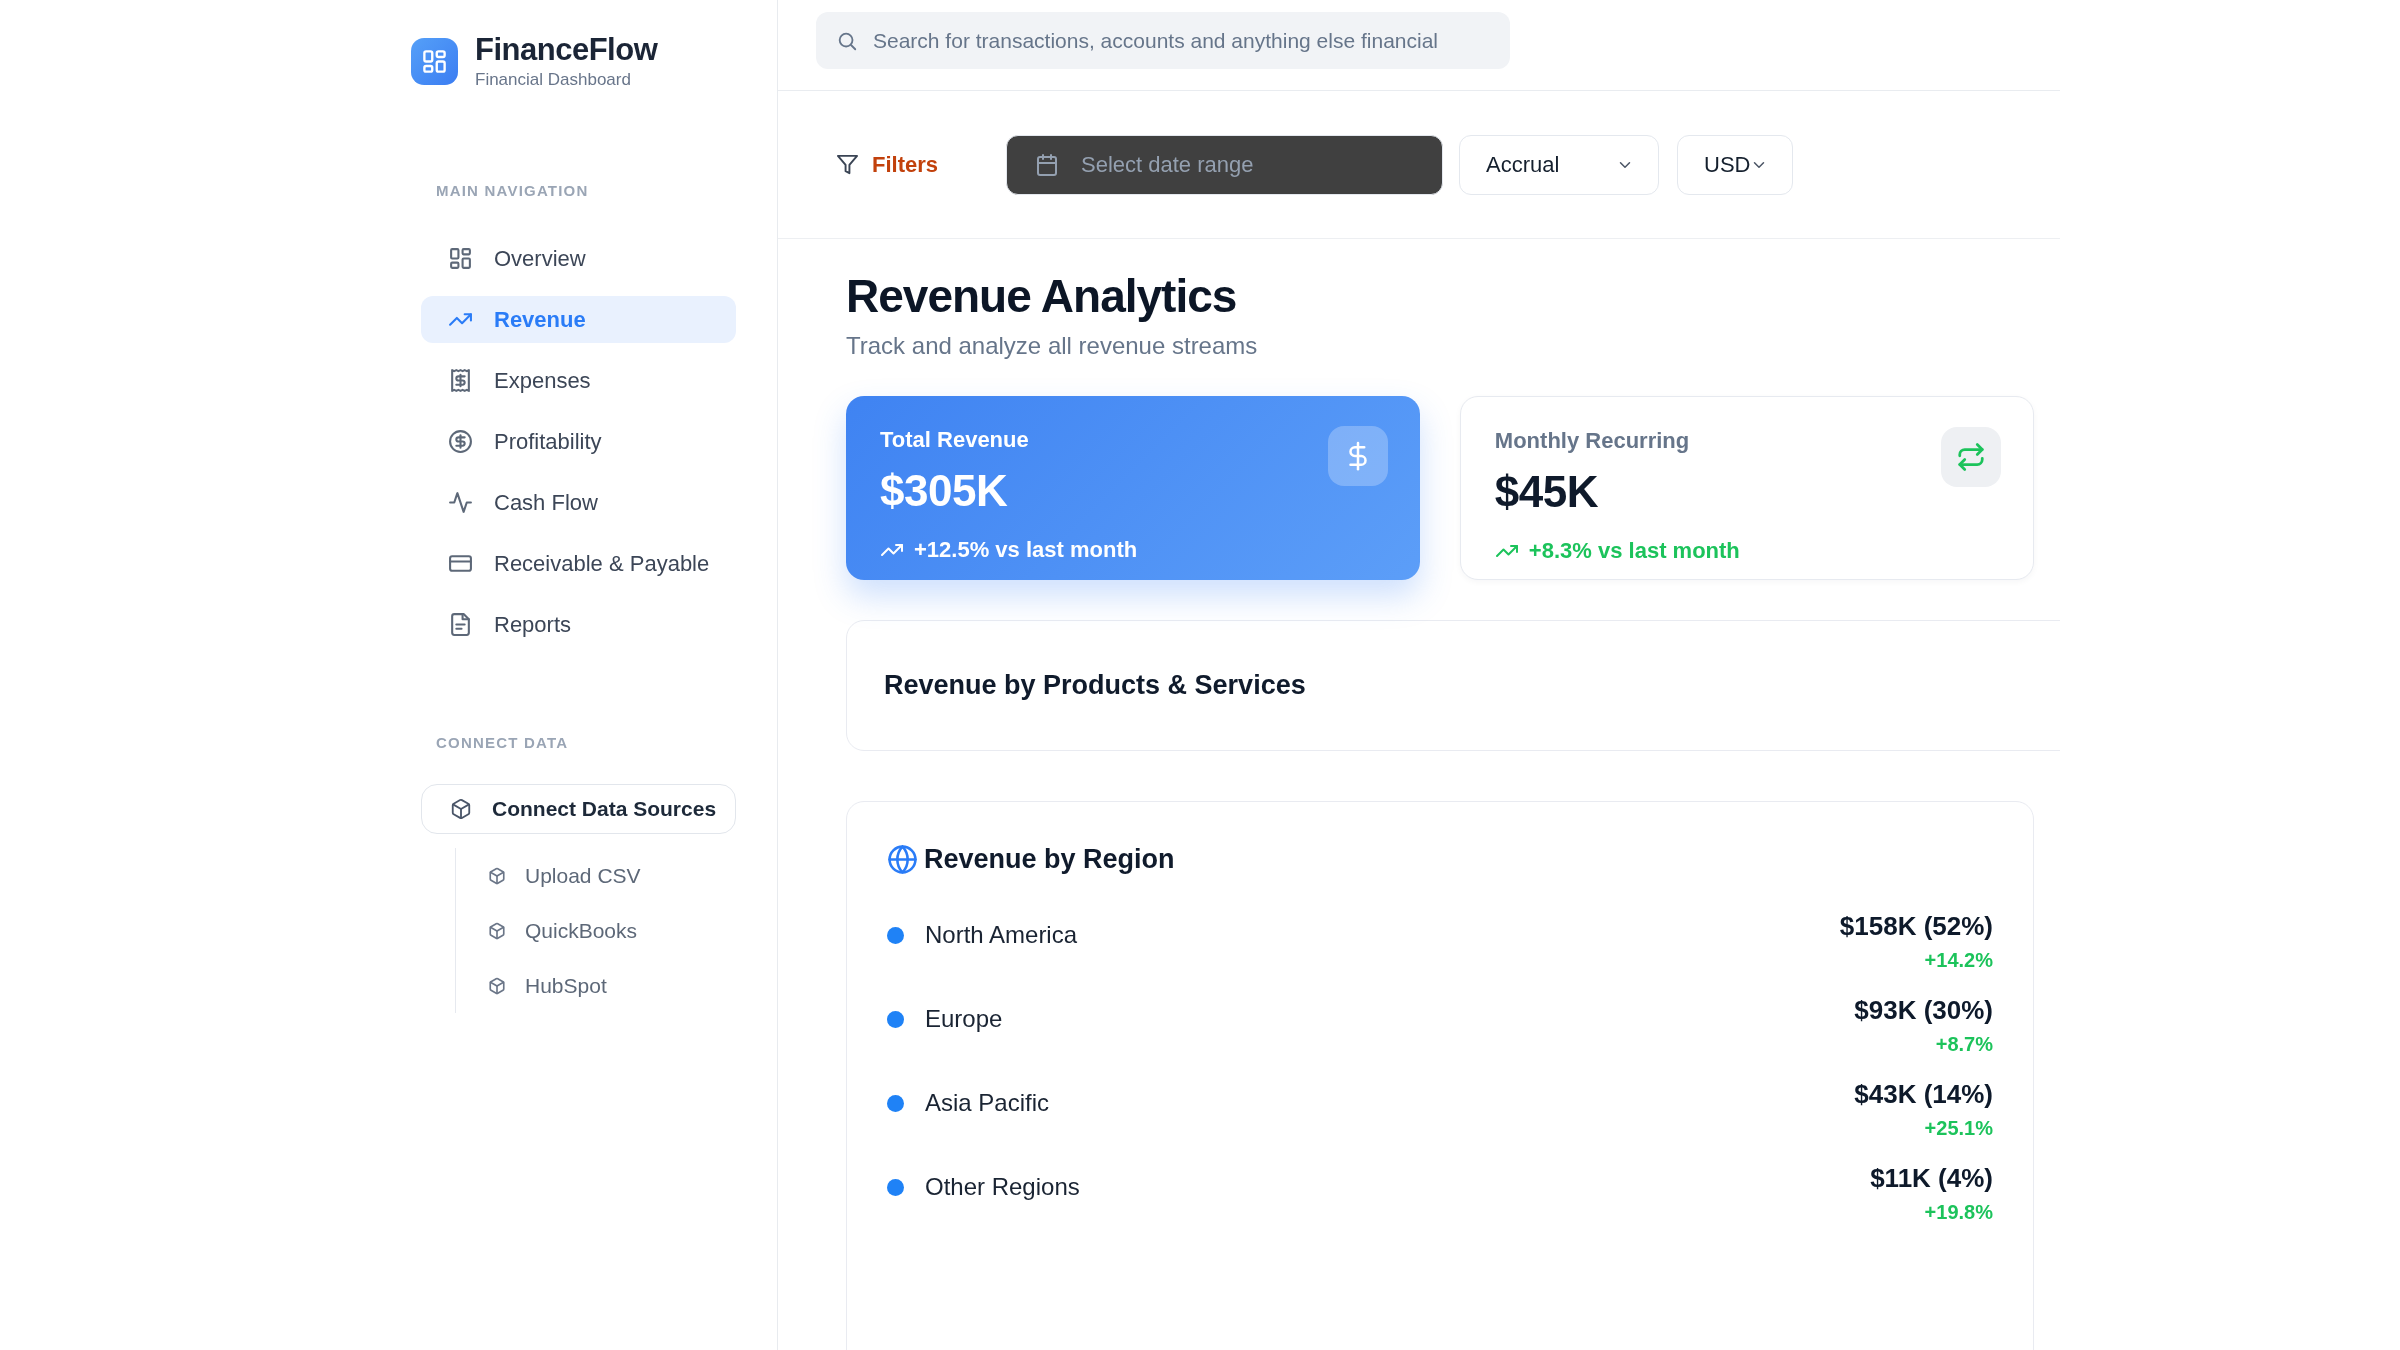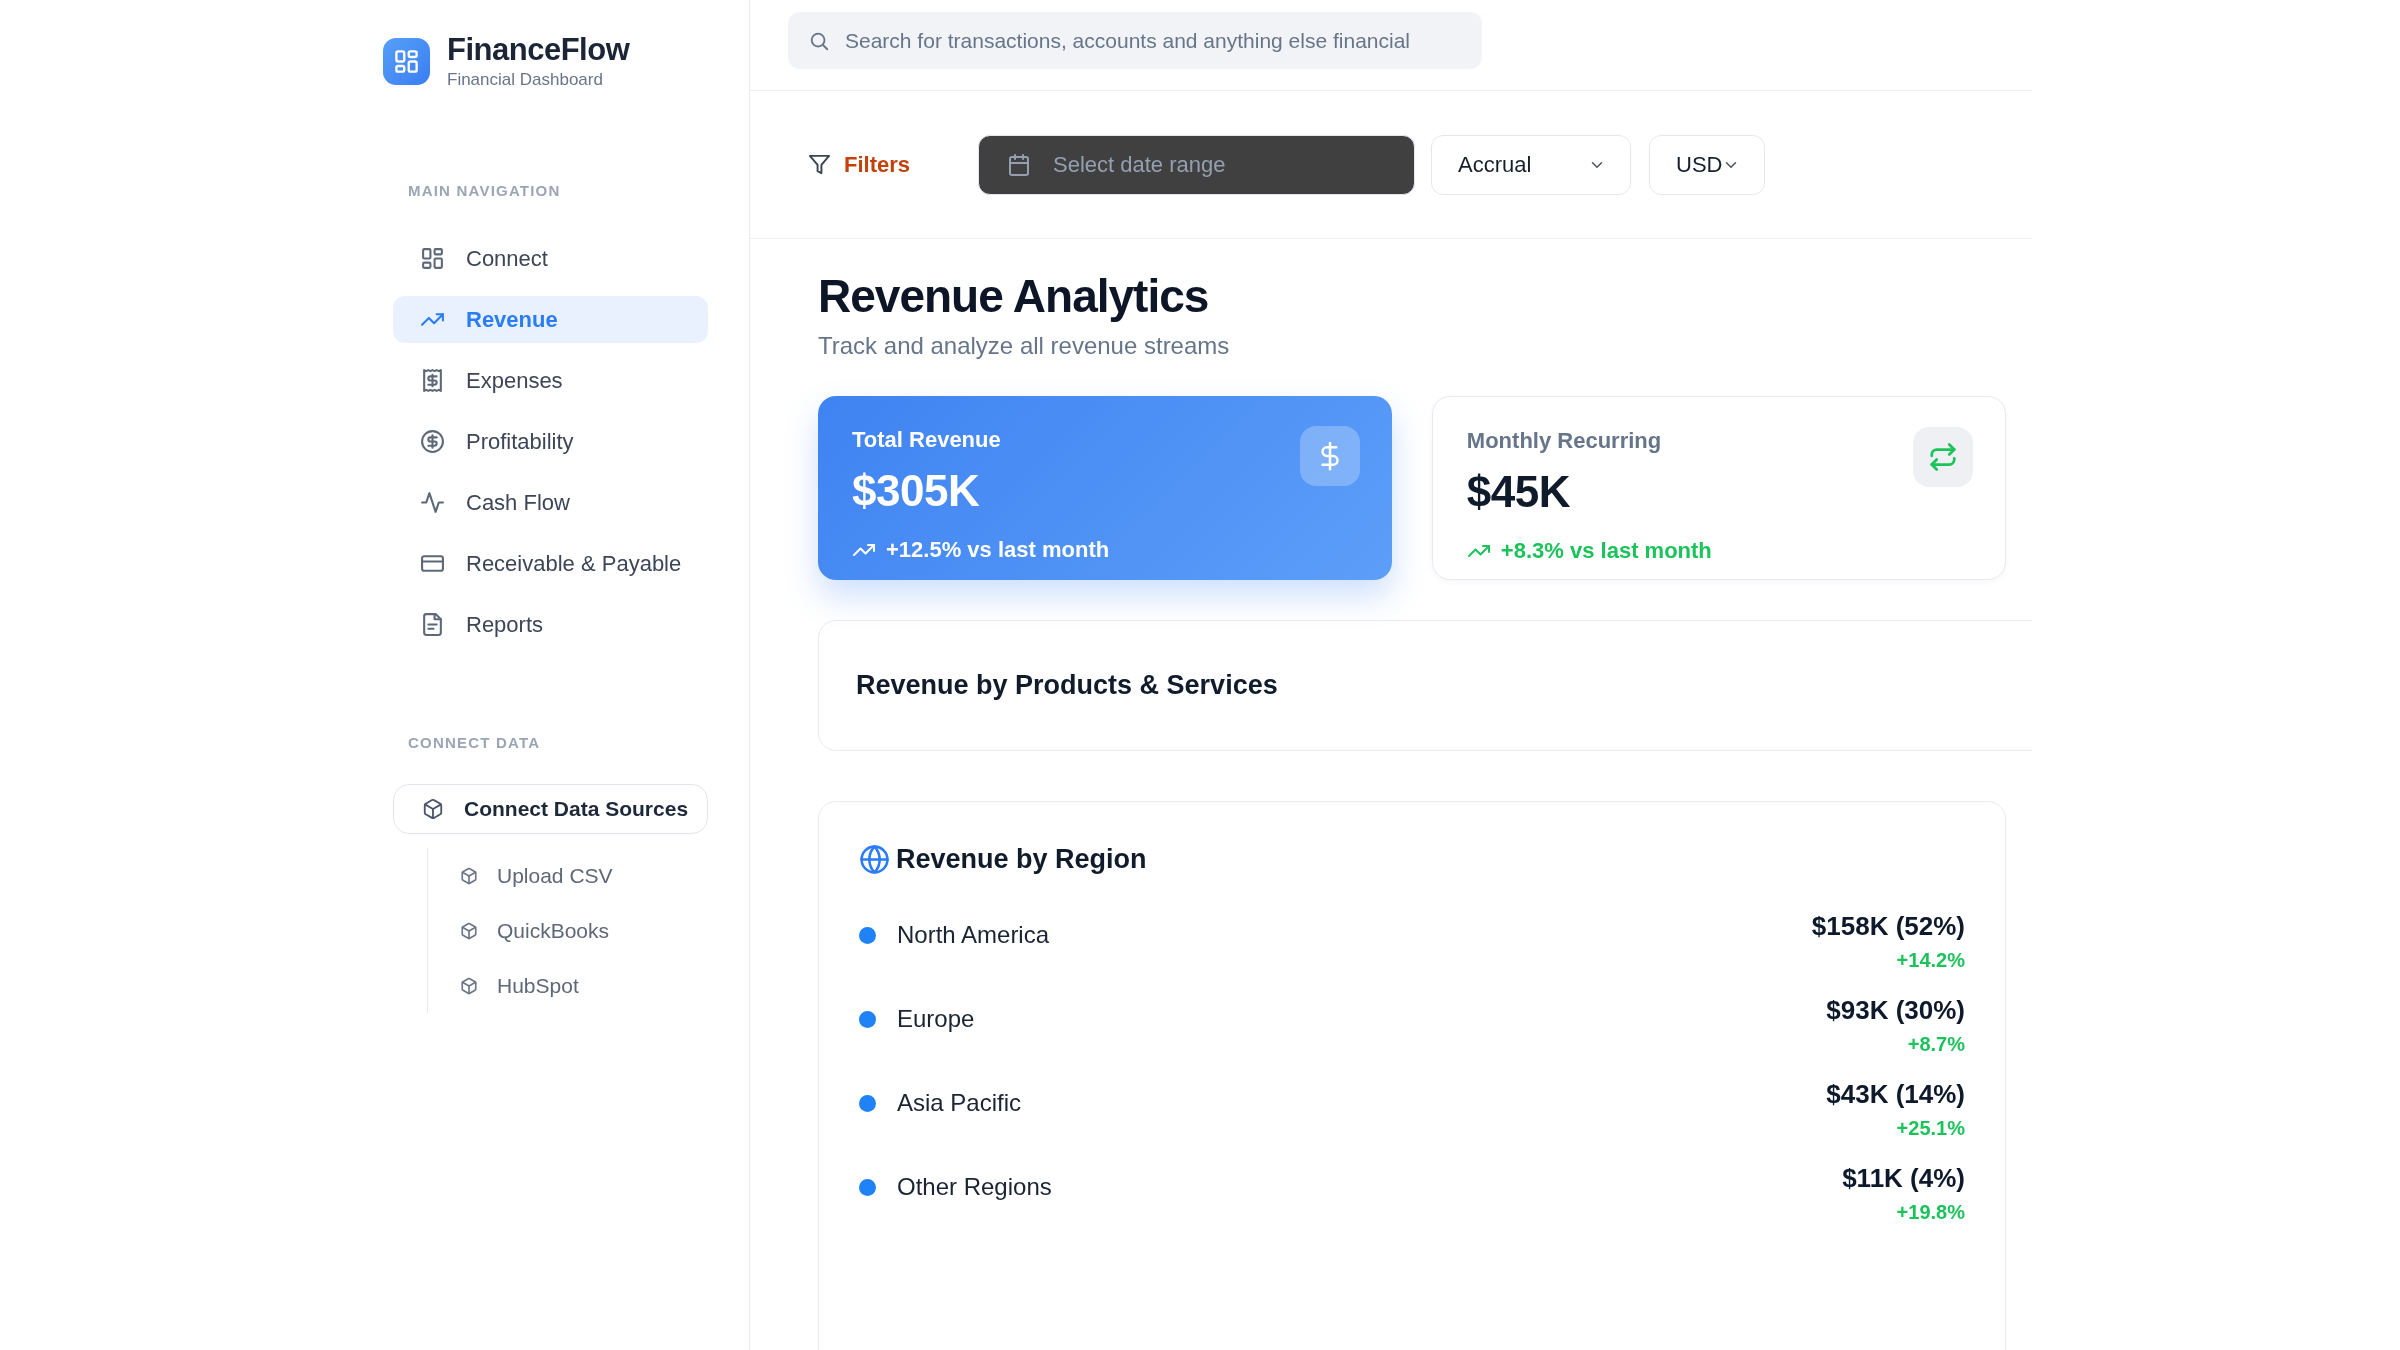--- a/index.html
+++ b/index.html
@@ -2,21 +2,21 @@
 <html><head>
 <meta charset="utf-8">
 <style>
   * { margin:0; padding:0; box-sizing:border-box; }
   html,body { background:#ffffff; }
   body {
     width:2400px; height:1350px; overflow:hidden;
     font-family:"Liberation Sans","DejaVu Sans",sans-serif;
     color:#1a2433;
   }
-  .app { display:flex; width:2400px; height:1350px; }
+  .app { display:flex; width:2400px; height:1350px;padding-left:28px; }
 
   
   .sidebar {
     width:750px; height:1350px; flex:0 0 750px;
     border-right:1px solid #e8ebef;
     padding:33px 0 0 385px;
   }
   .brand { display:flex; align-items:center; gap:17px; margin-left:-2px; }
   .brand-icon {
     width:47px; height:47px; border-radius:13px; flex:0 0 47px;
@@ -158,21 +158,21 @@
     <nav class="nav">
       <div class="nav-item">
         <span class="nicon">
           <svg width="25" height="25" viewBox="0 0 24 24" fill="none" stroke="currentColor" stroke-width="2" stroke-linecap="round" stroke-linejoin="round">
               <rect x="3" y="3" width="7" height="9" rx="1"></rect>
               <rect x="14" y="3" width="7" height="5" rx="1"></rect>
               <rect x="14" y="12" width="7" height="9" rx="1"></rect>
               <rect x="3" y="16" width="7" height="5" rx="1"></rect>
             </svg>
         </span>
-        <span>Connect</span>
+        <span>Overview</span>
       </div>
       <div class="nav-item active">
         <span class="nicon">
           <svg width="25" height="25" viewBox="0 0 24 24" fill="none" stroke="currentColor" stroke-width="2" stroke-linecap="round" stroke-linejoin="round">
               <polyline points="22 7 13.5 15.5 8.5 10.5 2 17"></polyline>
               <polyline points="16 7 22 7 22 13"></polyline>
             </svg>
         </span>
         <span>Revenue</span>
       </div>

